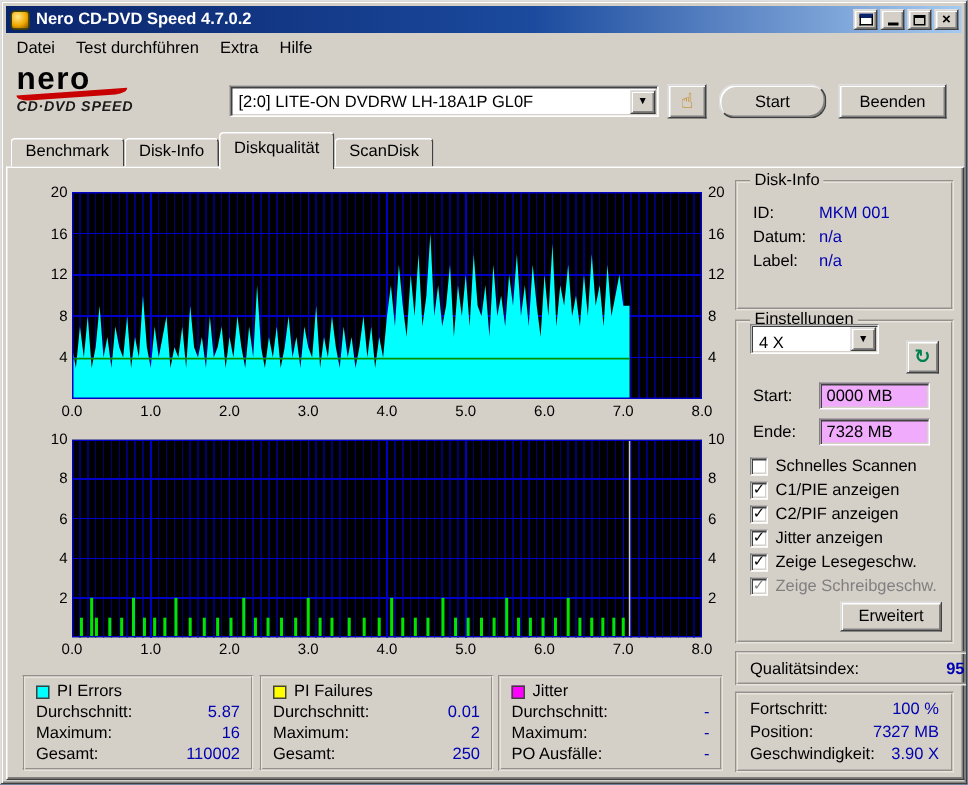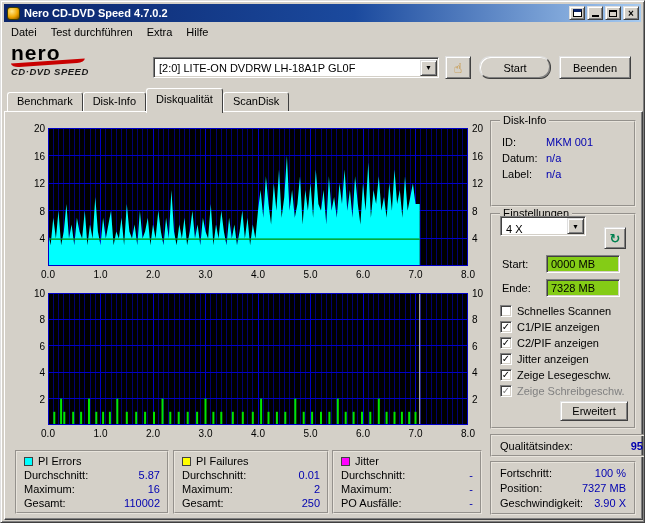--- a/index.html
+++ b/index.html
@@ -63,21 +63,21 @@
   .glegend{position:absolute;top:-8px;left:8px;background:#d4d0c8;padding:0 3px;}
   #g-diskinfo{left:489px;top:119px;width:146px;height:87px;}
   .info-rows{padding:12px 0 0 10px;}
   .info-row{display:flex;line-height:16px;}
   .info-row .lbl{width:44px;}
   .val{color:#0000b0;}
   #g-settings{left:489px;top:212px;width:146px;height:216px;}
   #speed-combo{left:8px;top:1px;width:86px;height:20px;align-items:flex-end;}
   #refresh-btn{left:112px;top:12px;width:22px;height:22px;font-size:13px;color:#008050;font-weight:bold;}
   .setlbl{position:absolute;left:10px;}
-  .field{position:absolute;background:#84cc16;border:1px solid;border-color:#808080 #fff #fff #808080;
+  .field{position:absolute;background:#f0abfc;border:1px solid;border-color:#808080 #fff #fff #808080;
     box-shadow:inset 1px 1px 0 #404040, inset -1px -1px 0 #d4d0c8;padding:2px 4px;height:18px;}
   #start-field{left:54px;top:40px;width:74px;}
   #end-field{left:54px;top:64px;width:74px;}
   #cb-list{position:absolute;left:8px;top:88px;right:4px;}
   .cbrow{display:flex;align-items:center;gap:5px;height:16px;}
   .cb{width:12px;height:12px;background:#fff;border:1px solid;border-color:#808080 #fff #fff #808080;
     box-shadow:inset 1px 1px 0 #404040, inset -1px -1px 0 #d4d0c8;
     display:inline-flex;align-items:center;justify-content:center;font-size:10px;line-height:10px;flex:0 0 auto;}
   .cbrow.disabled{color:#808080;}
   .cbrow.disabled .cb{color:#808080;}

